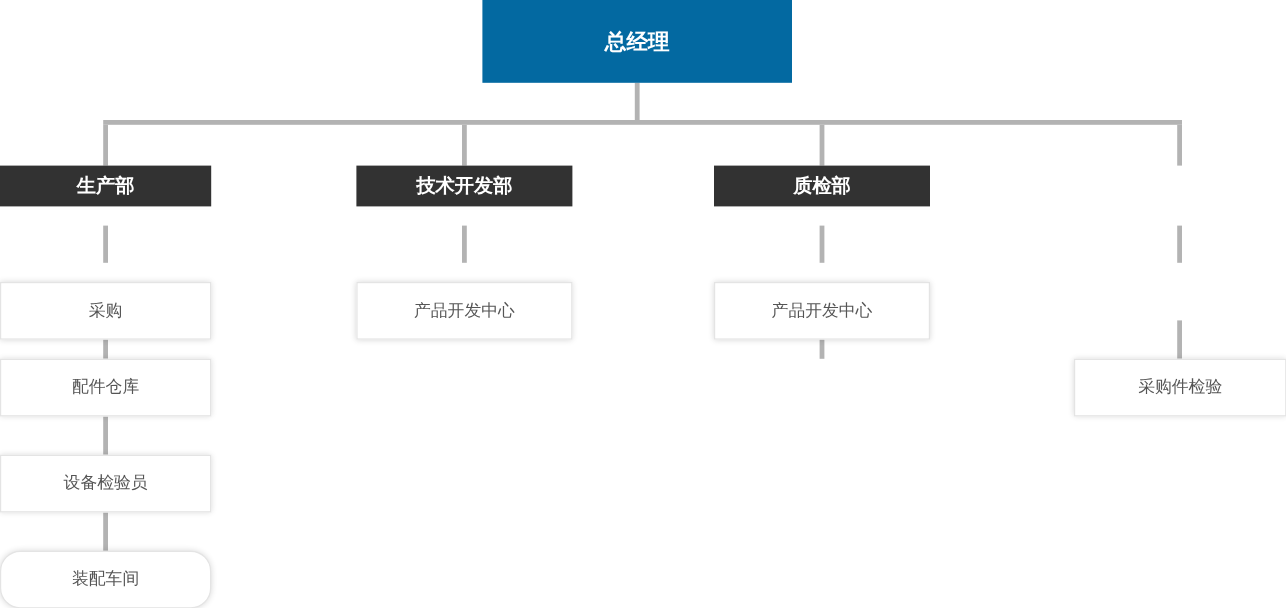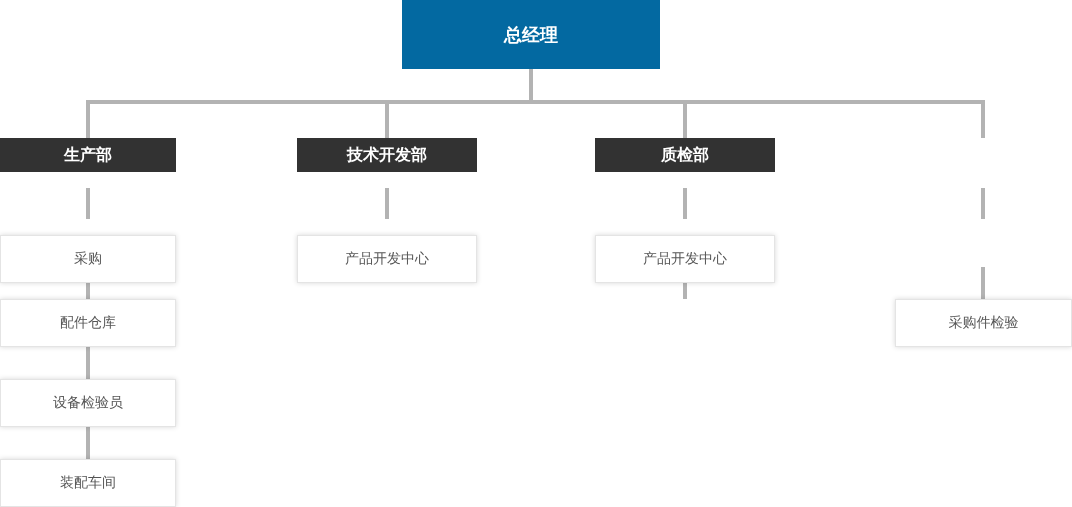--- a/index.html
+++ b/index.html
@@ -53,21 +53,21 @@
   }
   
   .col1 { left: 0px;   width: 176px; }
   .col2 { left: 297px; width: 180px; }
   .col3 { left: 595px; width: 180px; }
   .col4 { left: 895px; width: 177px; }
   
   .row1 { top: 235px; text-align: right; }
   .row2 { top: 299px; }
   .row3 { top: 379px; }
-  .row4 { top: 459px; }
+  .row4 { top: 459px; border-radius: 17px; }
 </style>
 </head>
 <body>
 
 <div class="canvas">
 
   <div class="line" style="left:529px; top:69px; width:4px; height:33px;"></div>
   <div class="line" style="left:86px; top:100px; width:899px; height:4px;"></div>
 
   <div class="line" style="left:86px; top:104px; width:4px; height:34px;"></div>

